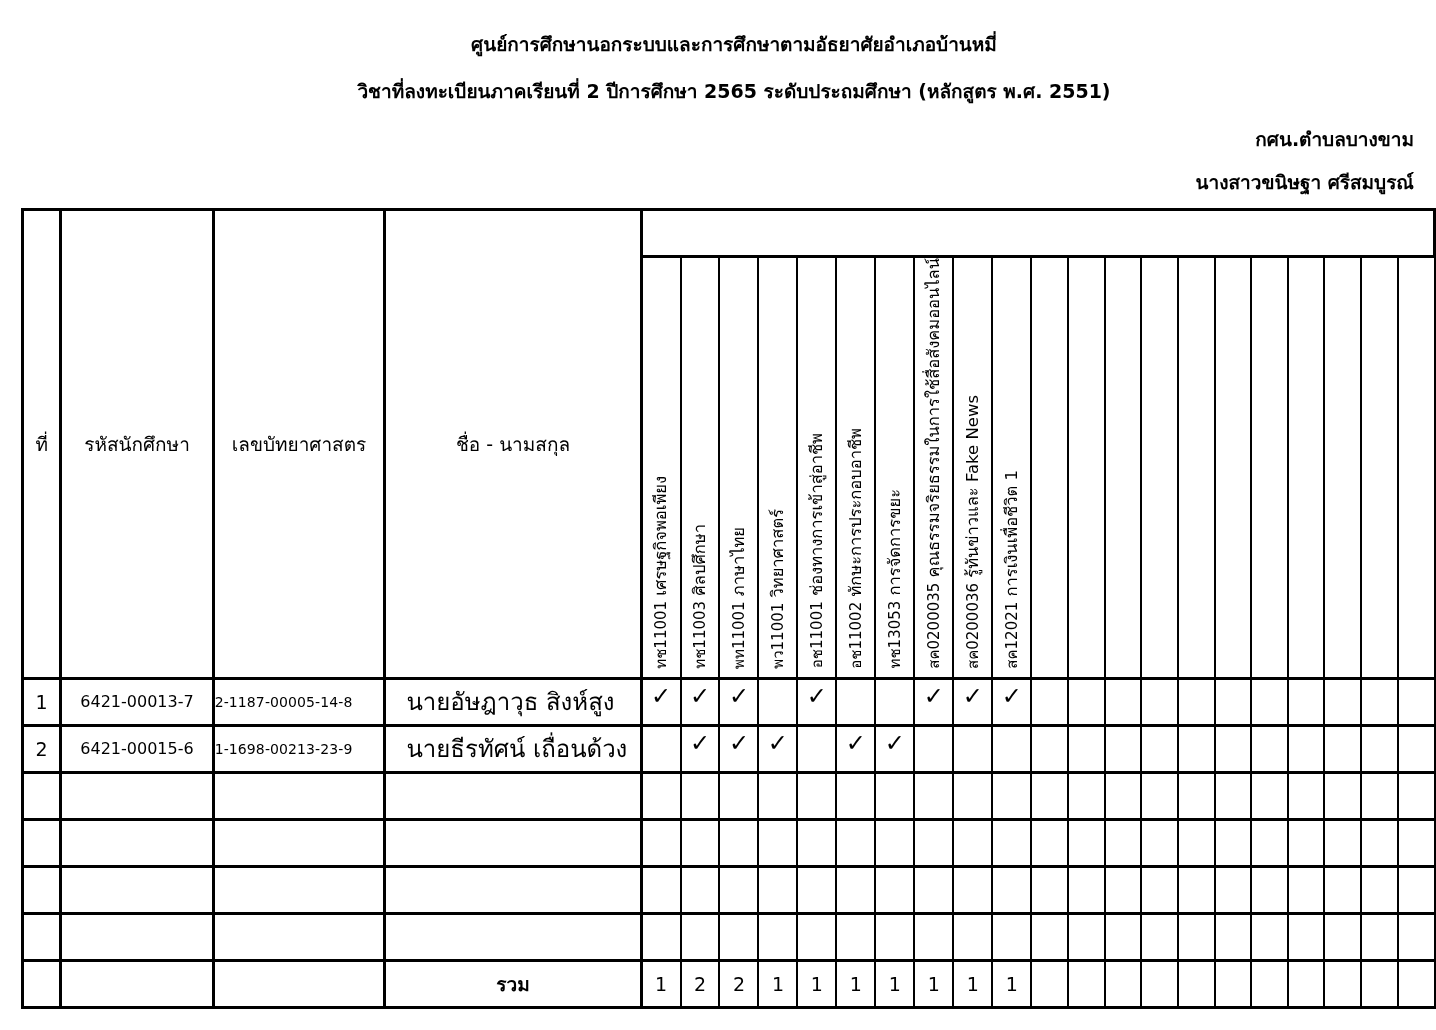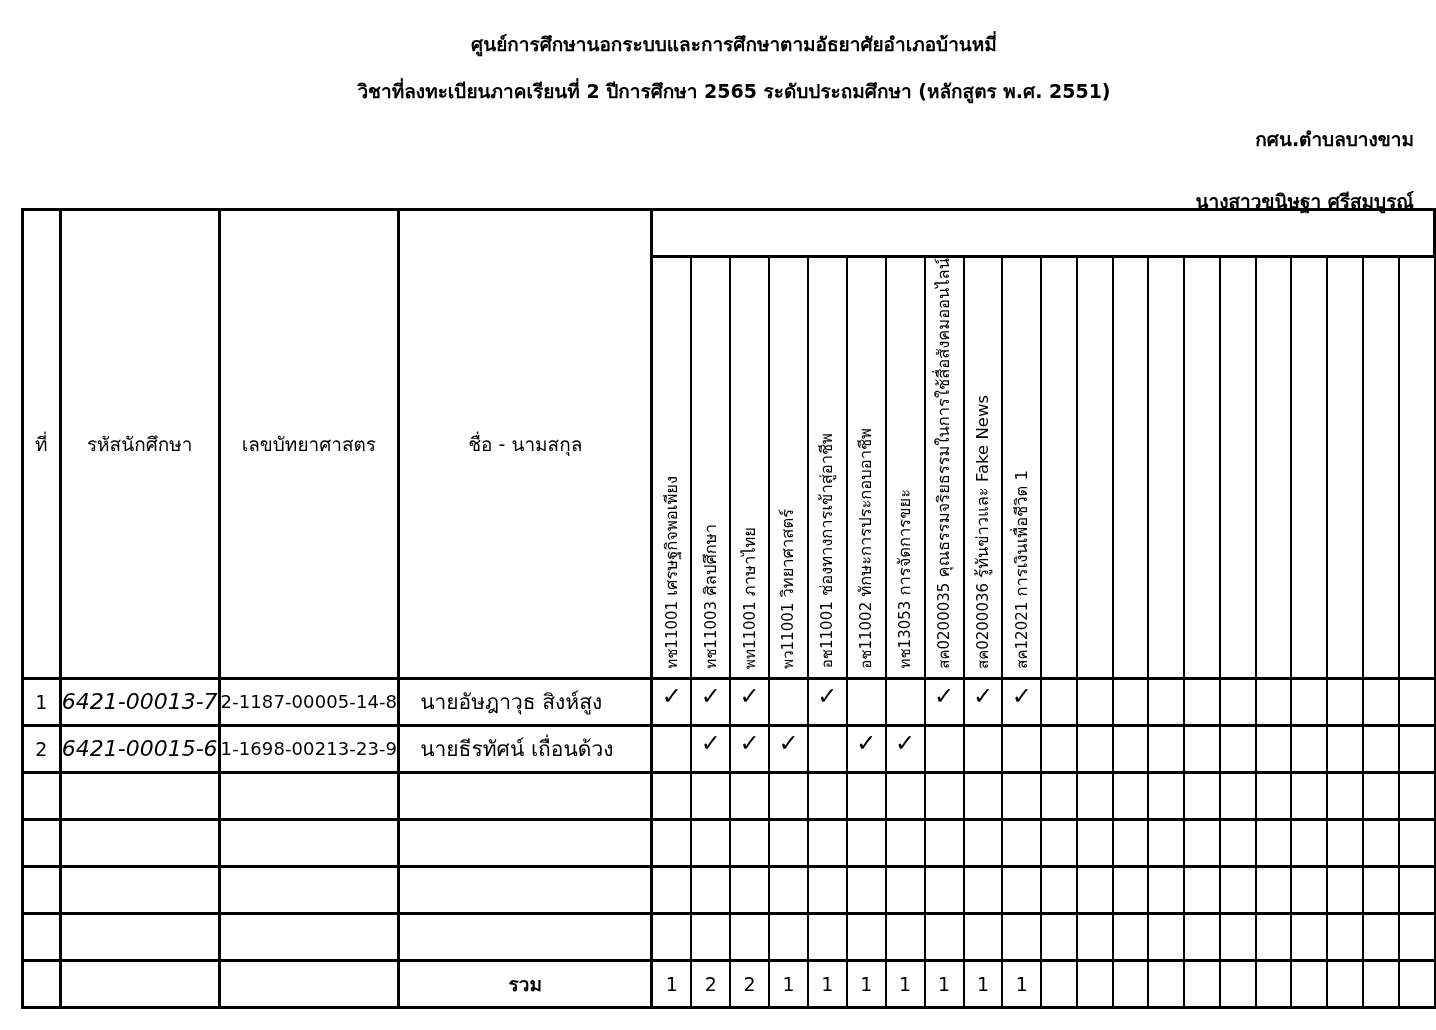--- a/index.html
+++ b/index.html
@@ -3,32 +3,32 @@
 <meta charset="utf-8">
 <style>
   html, body { margin:0; padding:0; background:#ffffff; }
   body { width:1436px; height:1030px; position:relative; overflow:hidden;
          font-family:"DejaVu Sans", "Liberation Sans", sans-serif; color:#000; }
   .title { position:absolute; left:8px; width:1436px; text-align:center; font-weight:bold; font-size:19px;margin-left:8px; }
   .t1 { top:29px; }
   .t2 { top:76px; }
   .right { position:absolute; right:22px; text-align:center; font-weight:bold; font-size:19px; }
   .r1 { top:124px; }
-  .r2 { top:186px; }
+  .r2 { top:167px; }
   table { position:absolute; left:21px; top:208px; border-collapse:collapse; table-layout:fixed; }
   td, th { border:3px solid #000; padding:0; font-weight:normal; font-size:19px; text-align:center; vertical-align:middle; overflow:hidden; white-space:nowrap; }
   th.thin, td.thin { border-left-width:2px; border-right-width:2px; }
   .head-blank { height:44px; }
   .subj { height:408px; vertical-align:bottom; padding:0; position:relative; }
   .vtext { writing-mode:vertical-rl; transform:rotate(180deg); font-size:16.5px; white-space:nowrap; display:inline-block; padding-top:4px; line-height:34px; }
   .vtext .code { font-size:15px; }
   tr.data td { height:44px; }
-  td.id { font-size:22px;font-style:italic; }
-  td.name { text-align:left; padding-left:20px; font-size:21px; }
-  td.idcard { text-align:left; font-size:18px; padding-left:0; letter-spacing:0.1px; }
+  td.id { font-size:16px; }
+  td.name { text-align:left; padding-left:20px; font-size:24px; }
+  td.idcard { text-align:left; font-size:14px; padding-left:0; letter-spacing:0.1px; }
   .check { font-size:24px; font-weight:bold; line-height:1; position:relative; top:-6px; }
   .sum { font-weight:bold;margin-top:40px; }
 </style>
 </head>
 <body>
 
 <div class="title t1">ศูนย์การศึกษานอกระบบและการศึกษาตามอัธยาศัยอำเภอบ้านหมี่</div>
 <div class="title t2">วิชาที่ลงทะเบียนภาคเรียนที่ 2 ปีการศึกษา 2565 ระดับประถมศึกษา (หลักสูตร พ.ศ. 2551)</div>
 <div class="right r1">กศน.ตำบลบางขาม</div>
 <div class="right r2">นางสาวขนิษฐา  ศรีสมบูรณ์</div>

